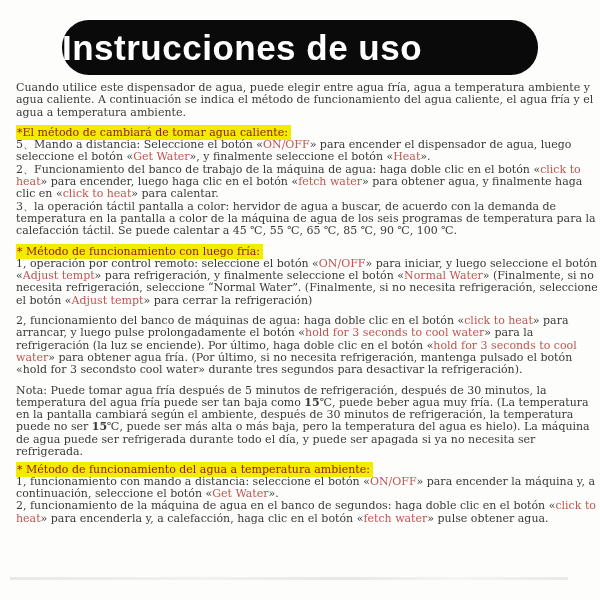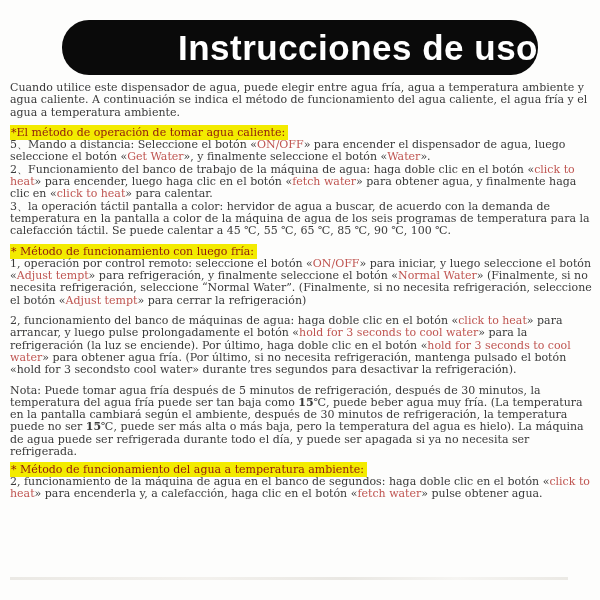--- a/index.html
+++ b/index.html
@@ -15,34 +15,34 @@
     font-family: "DejaVu Serif", "Liberation Serif", serif;
   }
   .banner {
     margin: 20px auto 0 auto;
     width: 476px;
     height: 55px;
     background: var(--banner-bg, #0a0a0a);
     border-radius: 27px;
     display: flex;
     align-items: center;
-    justify-content: flex-end;
+    justify-content: flex-start;
   }
   .banner .title {
     color: var(--banner-text, #ffffff);
     font-family: "Liberation Sans", "DejaVu Sans", sans-serif;
     font-weight: 700;
     font-size: 35px;
     letter-spacing: 0.5px;
     white-space: nowrap;
   }
   .doc {
     position: absolute;
     top: 82px;
-    left: 10px;
+    left: 16px;
     width: 582px;
     color: var(--body-text, #3a3a3a);
     font-size: 11px;
     line-height: 12.3px;
     text-align: left;
   }
   .block { margin: 0; }
   .block.gap { margin-top: 8px; }
   .block.smallgap { margin-top: 5px; }
   .heading .hl {
@@ -64,25 +64,26 @@
 </style>
 </head>
 <body>
 
 <div class="banner">
   <span class="title">Instrucciones de uso</span>
 </div>
 
 <div class="doc">
     <div class="block paragraph"><span>Cuando utilice este dispensador de agua, puede elegir entre agua fría, agua a temperatura ambiente y agua caliente. A continuación se indica el método de funcionamiento del agua caliente, el agua fría y el agua a temperatura ambiente.</span></div>
-    <div class="block heading gap"><span class="hl">*El método de operación de tomar agua caliente:</span></div>
-    <div class="block paragraph"><span>5、Mando a distancia: Seleccione el botón «</span><span class="red">ON/OFF</span><span>» para encender el dispensador de agua, luego seleccione el botón «</span><span class="red">Get Water</span><span>», y finalmente seleccione el botón «</span><span class="red">Water</span><span>».</span></div>
+    <div class="block heading gap"><span class="hl">*El método de cambiará de tomar agua caliente:</span></div>
+    <div class="block paragraph"><span>5、Mando a distancia: Seleccione el botón «</span><span class="red">ON/OFF</span><span>» para encender el dispensador de agua, luego seleccione el botón «</span><span class="red">Get Water</span><span>», y finalmente seleccione el botón «</span><span class="red">Heat</span><span>».</span></div>
     <div class="block paragraph"><span>2、Funcionamiento del banco de trabajo de la máquina de agua: haga doble clic en el botón «</span><span class="red">click to heat</span><span>» para encender, luego haga clic en el botón «</span><span class="red">fetch water</span><span>» para obtener agua, y finalmente haga clic en «</span><span class="red">click to heat</span><span>» para calentar.</span></div>
     <div class="block paragraph"><span>3、la operación táctil pantalla a color: hervidor de agua a buscar, de acuerdo con la demanda de temperatura en la pantalla a color de la máquina de agua de los seis programas de temperatura para la calefacción táctil. Se puede calentar a 45 ℃, 55 ℃, 65 ℃, 85 ℃, 90 ℃, 100 ℃.</span></div>
     <div class="block heading gap"><span class="hl">* Método de funcionamiento con luego fría:</span></div>
     <div class="block paragraph"><span>1, operación por control remoto: seleccione el botón «</span><span class="red">ON/OFF</span><span>» para iniciar, y luego seleccione el botón «</span><span class="red">Adjust tempt</span><span>» para refrigeración, y finalmente seleccione el botón «</span><span class="red">Normal Water</span><span>» (Finalmente, si no necesita refrigeración, seleccione “Normal Water”. (Finalmente, si no necesita refrigeración, seleccione el botón «</span><span class="red">Adjust tempt</span><span>» para cerrar la refrigeración)</span></div>
     <div class="block paragraph gap"><span>2, funcionamiento del banco de máquinas de agua: haga doble clic en el botón «</span><span class="red">click to heat</span><span>» para arrancar, y luego pulse prolongadamente el botón «</span><span class="red">hold for 3 seconds to cool water</span><span>» para la refrigeración (la luz se enciende). Por último, haga doble clic en el botón «</span><span class="red">hold for 3 seconds to cool water</span><span>» para obtener agua fría. (Por último, si no necesita refrigeración, mantenga pulsado el botón «hold for 3 secondsto cool water» durante tres segundos para desactivar la refrigeración).</span></div>
     <div class="block paragraph gap"><span>Nota: Puede tomar agua fría después de 5 minutos de refrigeración, después de 30 minutos, la temperatura del agua fría puede ser tan baja como </span><span class="bold">15</span><span>℃, puede beber agua muy fría. (La temperatura en la pantalla cambiará según el ambiente, después de 30 minutos de refrigeración, la temperatura puede no ser </span><span class="bold">15</span><span>℃, puede ser más alta o más baja, pero la temperatura del agua es hielo). La máquina de agua puede ser refrigerada durante todo el día, y puede ser apagada si ya no necesita ser refrigerada.</span></div>
     <div class="block heading smallgap"><span class="hl">* Método de funcionamiento del agua a temperatura ambiente:</span></div>
+    <div class="block paragraph"><span>1, funcionamiento con mando a distancia: seleccione el botón «</span><span class="red">ON/OFF</span><span>» para encender la máquina y, a continuación, seleccione el botón «</span><span class="red">Get Water</span><span>».</span></div>
     <div class="block paragraph"><span>2, funcionamiento de la máquina de agua en el banco de segundos: haga doble clic en el botón «</span><span class="red">click to heat</span><span>» para encenderla y, a calefacción, haga clic en el botón «</span><span class="red">fetch water</span><span>» pulse obtener agua.</span></div>
   </div>
 
 <div class="scan-line"></div>
 
 </body></html>

